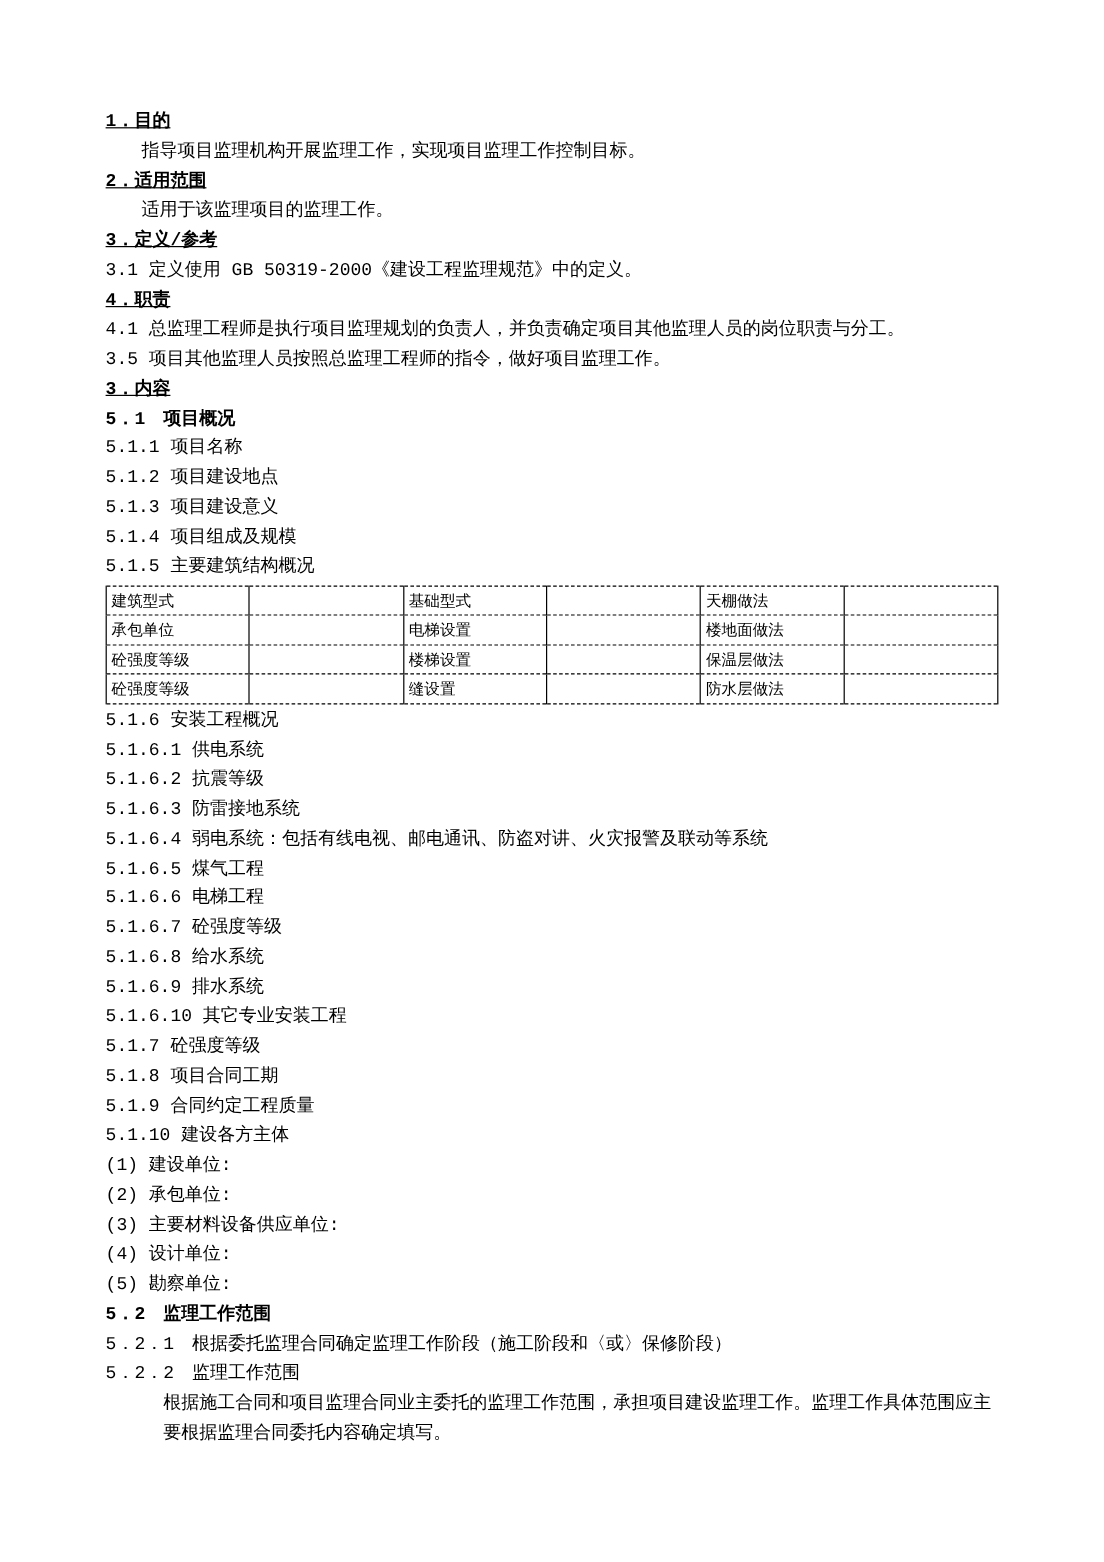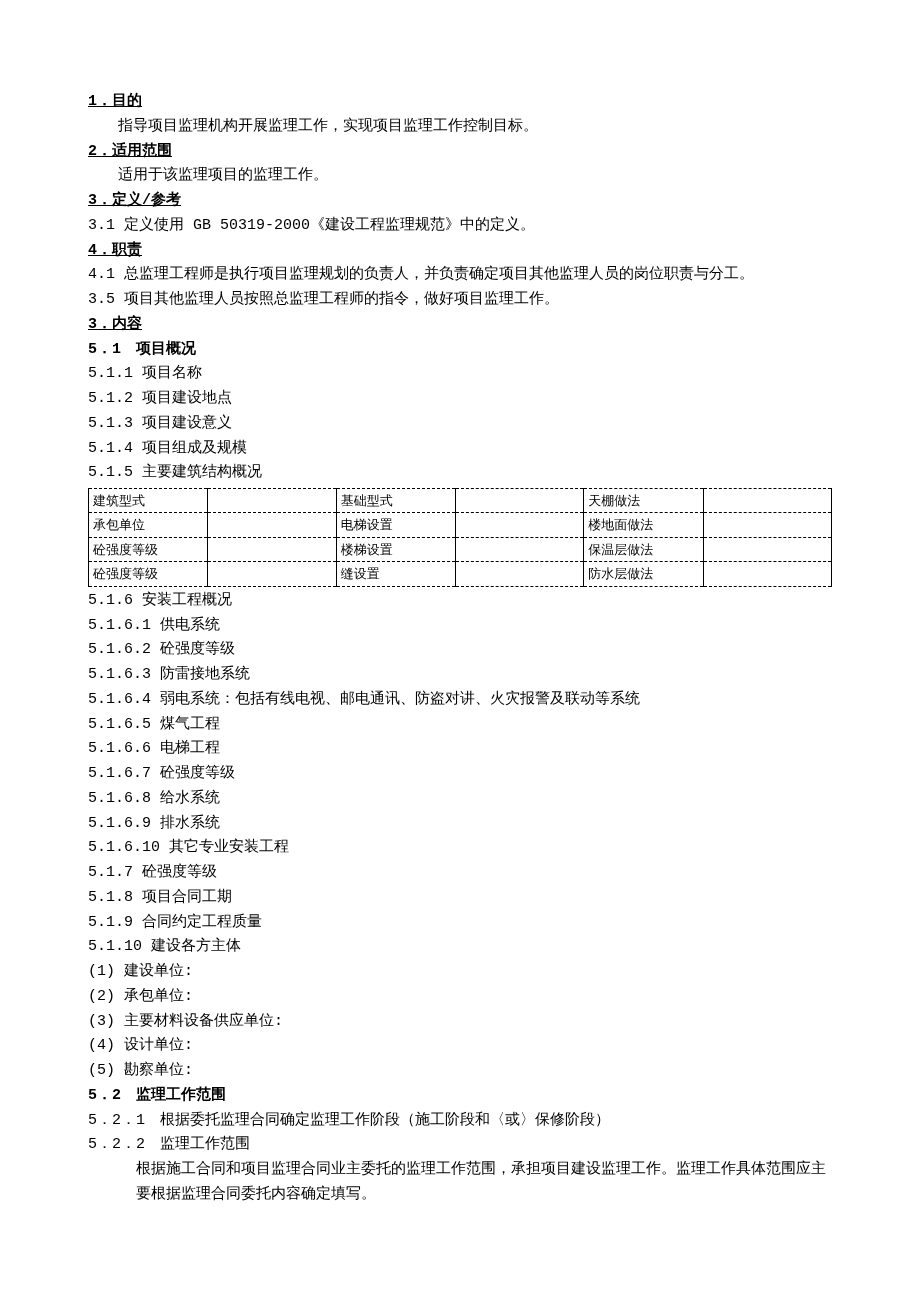--- a/index.html
+++ b/index.html
@@ -103,21 +103,21 @@
     <td class="label">缝设置</td>
         <td class="val"></td>
     <td class="label">防水层做法</td>
         <td class="val"></td>
   </tr>
 </tbody>
   </table>
 
 <p>5.1.6 安装工程概况</p>
 <p>5.1.6.1 供电系统</p>
-<p>5.1.6.2 砼强度等级</p>
+<p>5.1.6.2 抗震等级</p>
 <p>5.1.6.3 防雷接地系统</p>
 <p>5.1.6.4 弱电系统：包括有线电视、邮电通讯、防盗对讲、火灾报警及联动等系统</p>
 <p>5.1.6.5 煤气工程</p>
 <p>5.1.6.6 电梯工程</p>
 <p>5.1.6.7 砼强度等级</p>
 <p>5.1.6.8 给水系统</p>
 <p>5.1.6.9 排水系统</p>
 <p>5.1.6.10 其它专业安装工程</p>
 
 <p>5.1.7 砼强度等级</p>

